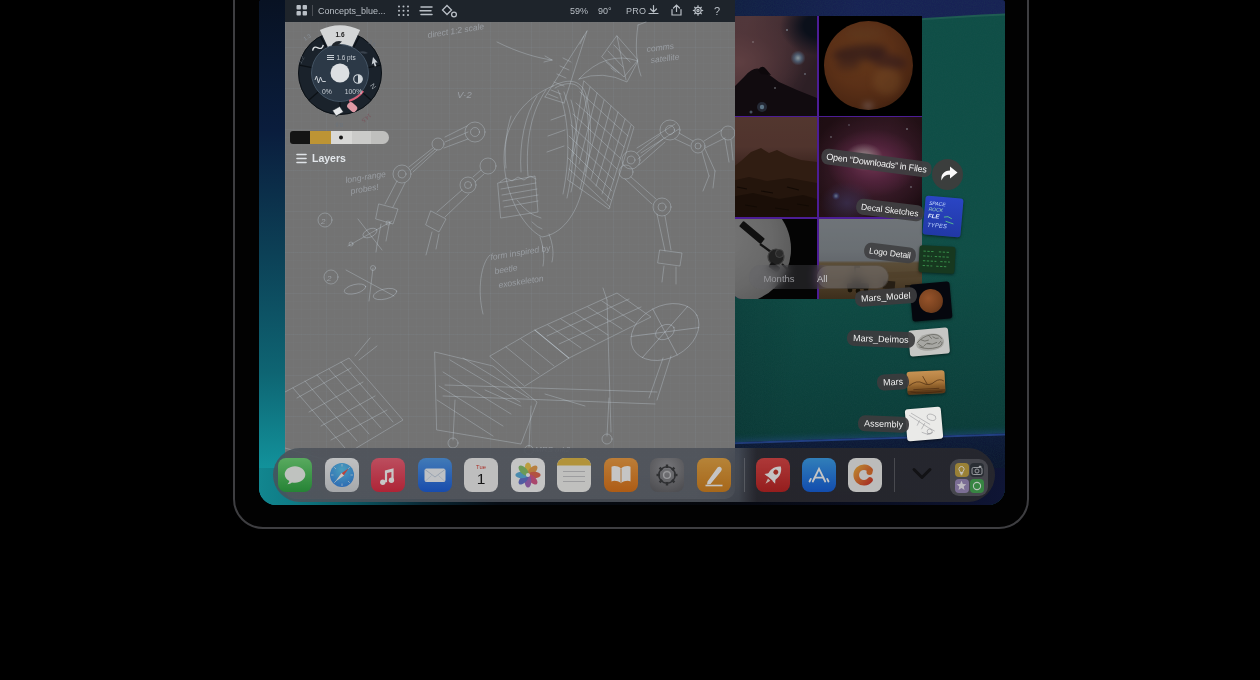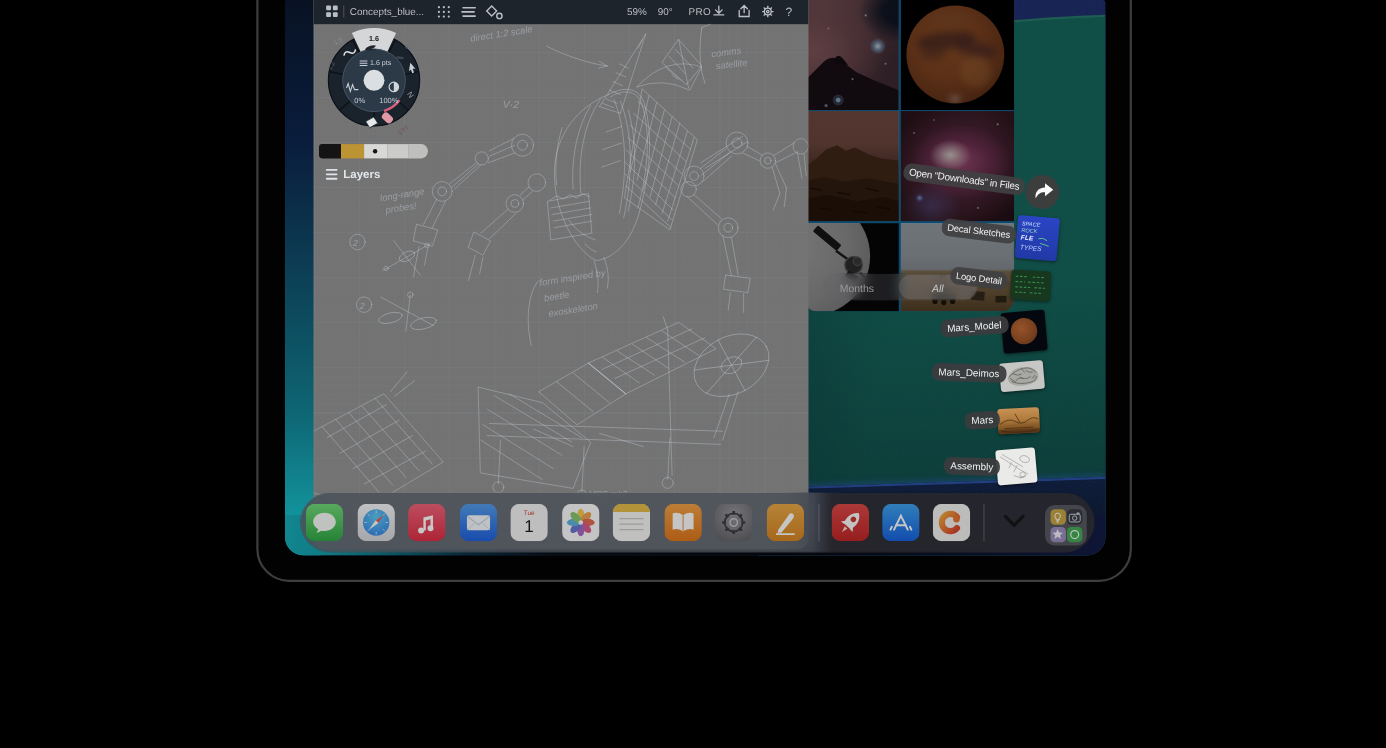--- a/index.html
+++ b/index.html
@@ -9,21 +9,21 @@
 .screen{position:absolute;left:24px;top:44px;width:746px;height:505px;border-radius:3px 3px 17px 17px;overflow:hidden;background:#0c1a36;}
 
 .wallL{position:absolute;left:0;top:0;width:32px;height:505px;background:linear-gradient(#081223 0%,#0a1d3d 26%,#0c4056 50%,#0e6573 74%,#12939c 93%);}
 .wallR{position:absolute;left:430px;top:0;width:316px;height:505px;background:#171e55;overflow:hidden;}
 .ballrim{position:absolute;left:-1609px;top:11.5px;width:4000px;height:4000px;border-radius:50%;background:#1f5e53;}
 .ball{position:absolute;left:-1609px;top:14px;width:4000px;height:4000px;border-radius:50%;background:#0e4e46;}
 .ballshade{position:absolute;left:0;top:0;width:316px;height:505px;background:linear-gradient(100deg,rgba(0,18,26,0.42),rgba(0,0,0,0) 42%),linear-gradient(rgba(0,0,0,0) 50%,rgba(0,10,18,0.38) 100%);}
 .bottomband{position:absolute;left:-10px;top:444px;width:400px;height:120px;background:linear-gradient(#121a46,#0d1230 45%,#090d20 80%);transform:rotate(-1.84deg);transform-origin:0 0;border-top:2px solid rgba(52,88,200,0.9);box-shadow:0 -2px 6px rgba(60,100,230,0.45);}
 .wallBot{position:absolute;left:0;top:468px;width:746px;height:37px;background:linear-gradient(90deg,#12868f 0%,#0e7a84 5%,#0a5560 13%,#092835 22%,#070d15 32%,#05070c 60%,#0a0f24 85%,#0f1535 100%);}
 
-.photos{position:absolute;left:472px;top:0;width:191px;height:283px;border-radius:0 0 12px 12px;overflow:hidden;background:#0c4a6e;}
+.photos{position:absolute;left:472px;top:16px;width:191px;height:283px;border-radius:0 0 12px 12px;overflow:hidden;background:#4c1d95;}
 .ph{position:absolute;overflow:hidden;}
 .dim{position:absolute;left:0;top:0;right:0;bottom:0;background:rgba(0,0,0,0.38);}
 
 .canvasw{position:absolute;left:26px;top:0;width:450px;height:499px;border-radius:0 0 10px 10px;overflow:hidden;background:#737373;}
 .grid{position:absolute;left:0;top:0;width:450px;height:499px;
 background-image:
  repeating-linear-gradient(0deg,rgba(160,190,215,0.045) 0px,rgba(160,190,215,0.045) 1px,transparent 1px,transparent 41px),
  repeating-linear-gradient(90deg,rgba(160,190,215,0.045) 0px,rgba(160,190,215,0.045) 1px,transparent 1px,transparent 41px),
  repeating-linear-gradient(0deg,rgba(160,190,215,0.018) 0px,rgba(160,190,215,0.018) 1px,transparent 1px,transparent 8.2px),
  repeating-linear-gradient(90deg,rgba(160,190,215,0.018) 0px,rgba(160,190,215,0.018) 1px,transparent 1px,transparent 8.2px);}
@@ -154,21 +154,21 @@
               <circle cx="47" cy="71" r="2.4" fill="#201808"></circle>
          <rect x="64" y="62" width="12" height="8" fill="#3c3020" transform="rotate(5 70 66)"></rect>
          <rect x="86" y="66" width="10" height="6" fill="#352a18"></rect>
        </svg>
        <div style="position:absolute;left:0;top:0;right:0;bottom:0;background:rgba(0,0,0,0.36);"></div>
      </div>
 
      <div style="position:absolute;left:18px;top:249px;width:140px;height:24px;border-radius:12px;background:rgba(100,100,108,0.28);backdrop-filter:blur(5px);"></div>
      <div style="position:absolute;left:86px;top:250px;width:71px;height:22px;border-radius:11px;background:rgba(150,150,158,0.24);"></div>
      <div style="position:absolute;left:18px;top:257px;width:60px;text-align:center;color:#98989c;font-size:9.5px;">Months</div>
-     <div style="position:absolute;left:86px;top:257px;width:71px;text-align:center;color:#c9c9cb;font-size:9.5px;font-style:italic;">All</div>
+     <div style="position:absolute;left:86px;top:257px;width:71px;color:#c9c9cb;font-size:9.5px;">All</div>
    </div>
 
    <div class="canvasw">
      <div class="grid"></div>
      <div class="toolbar" id="toolbarbody">
        <svg width="450" height="22" viewBox="0 0 450 22" style="position:absolute;left:0;top:0;">
          <g fill="#b9bfc6">
            <rect x="11.5" y="5" width="4.4" height="4.4" rx="0.9"></rect>
                 <rect x="17.6" y="5" width="4.4" height="4.4" rx="0.9"></rect>
            <rect x="11.5" y="11.1" width="4.4" height="4.4" rx="0.9"></rect>

